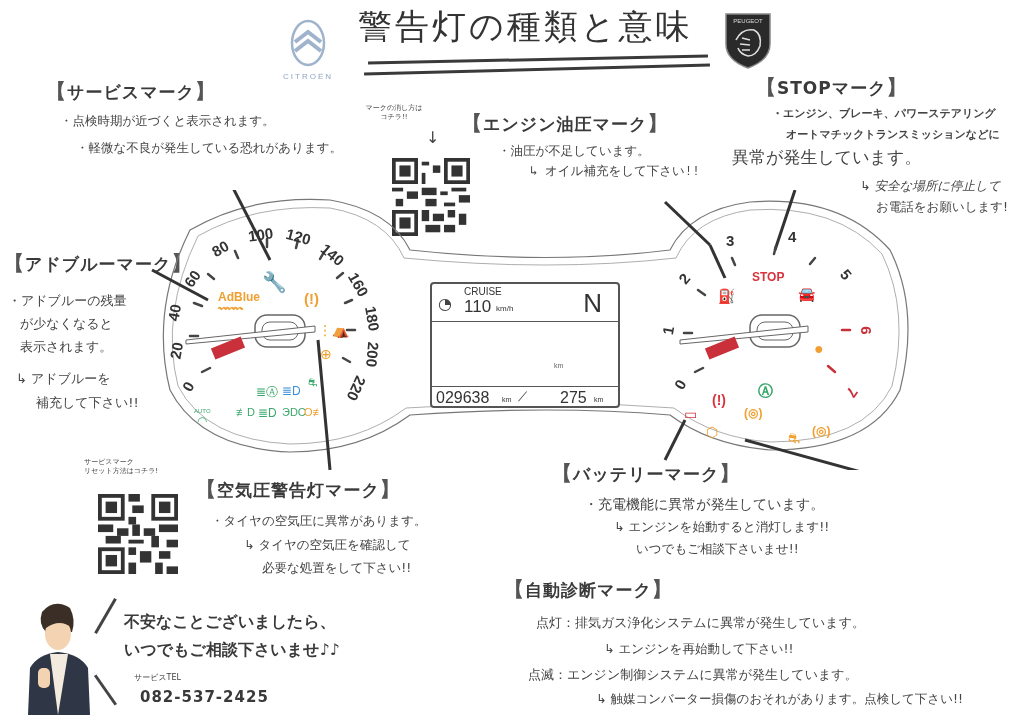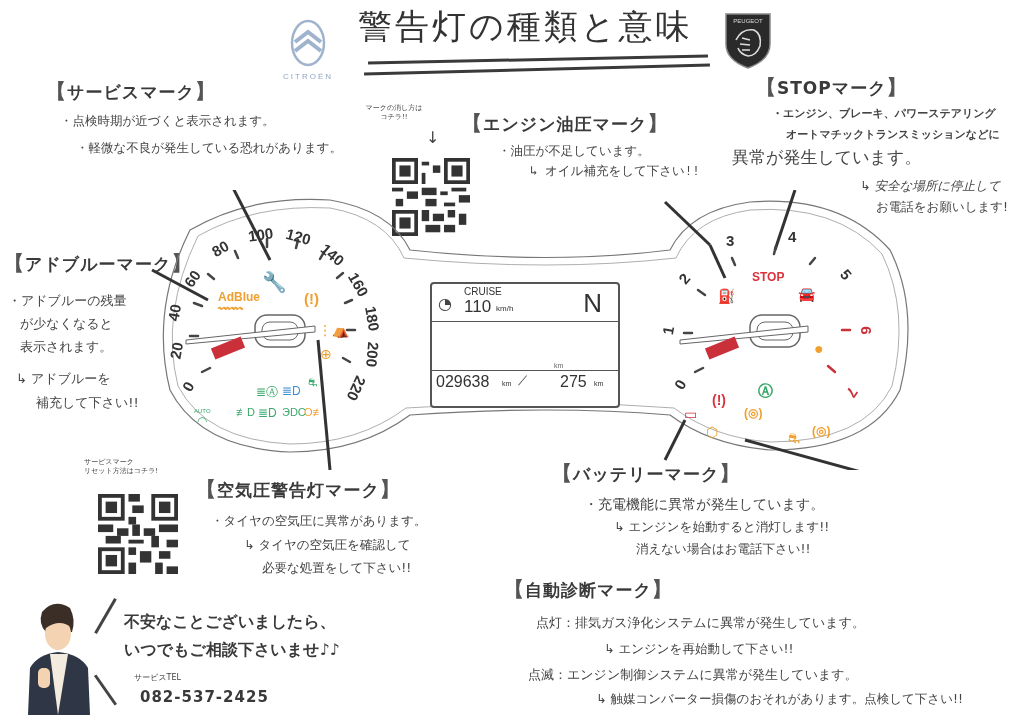--- a/index.html
+++ b/index.html
@@ -209,21 +209,21 @@
 
 <div class="abs lcd" style="left:430px;top:282px;width:190px;height:126px;">
   <div class="lcd-row" style="top:0;height:38px;border-bottom:1.5px solid #555;">
     <span class="abs" style="left:6px;top:10px;font-size:16px;color:#444;">◔</span>
     <span class="abs" style="left:32px;top:2px;font-size:10px;font-family:'Liberation Sans',sans-serif;color:#333;">CRUISE</span>
     <span class="abs" style="left:32px;top:13px;font-size:17px;font-family:'Liberation Sans',sans-serif;color:#333;">110</span>
     <span class="abs" style="left:64px;top:20px;font-size:8px;font-family:'Liberation Sans',sans-serif;color:#333;">km/h</span>
     <span class="abs" style="right:16px;top:4px;font-size:26px;font-family:'Liberation Sans',sans-serif;color:#333;">N</span>
   </div>
   <span class="abs" style="left:122px;top:78px;font-size:7px;color:#666;font-family:'Liberation Sans',sans-serif;">km</span>
-  <div class="lcd-row" style="bottom:0;height:36px;border-top:1.5px solid #555;">
+  <div class="lcd-row" style="bottom:0;height:20px;border-top:1.5px solid #555;">
     <span class="abs" style="left:4px;top:2px;font-size:16px;font-family:'Liberation Sans',sans-serif;color:#333;">029638</span>
     <span class="abs" style="left:70px;top:9px;font-size:7px;font-family:'Liberation Sans',sans-serif;color:#333;">km</span>
     <span class="abs" style="left:86px;top:2px;font-size:13px;color:#333;">⟋</span>
     <span class="abs" style="left:128px;top:2px;font-size:16px;font-family:'Liberation Sans',sans-serif;color:#333;">275</span>
     <span class="abs" style="left:162px;top:9px;font-size:7px;font-family:'Liberation Sans',sans-serif;color:#333;">km</span>
   </div>
 </div>
 
 <div class="lamp" style="left:752px;top:270px;color:#d9343e;font-weight:bold;font-size:12px;">STOP</div>
 <div class="lamp" style="left:718px;top:288px;color:#d9343e;font-size:14px;">⛽</div>
@@ -280,21 +280,21 @@
 </div>
 <div class="abs line hand" style="left:211px;top:510px;">・タイヤの空気圧に異常があります。</div>
 <div class="abs line hand" style="left:244px;top:534px;">↳ タイヤの空気圧を確認して</div>
 <div class="abs line hand" style="left:262px;top:557px;">必要な処置をして下さい!!</div>
 
 <div class="abs sec-title hand" style="left:552px;top:460px;">
   <span class="br">【</span><span>バッテリーマーク</span><span class="br">】</span>
 </div>
 <div class="abs line hand" style="left:584px;top:494px;font-size:14px;">・充電機能に異常が発生しています。</div>
 <div class="abs line hand" style="left:614px;top:516px;">↳ エンジンを始動すると消灯します!!</div>
-<div class="abs line hand" style="left:636px;top:538px;">消えない場合はお電話下さい!!</div>
+<div class="abs line hand" style="left:636px;top:538px;">いつでもご相談下さいませ!!</div>
 
 <div class="abs sec-title hand" style="left:504px;top:576px;">
   <span class="br">【</span><span>自動診断マーク</span><span class="br">】</span>
 </div>
 <div class="abs line hand" style="left:536px;top:612px;font-size:13px;">点灯：排気ガス浄化システムに異常が発生しています。</div>
 <div class="abs line hand" style="left:604px;top:638px;">↳ エンジンを再始動して下さい!!</div>
 <div class="abs line hand" style="left:528px;top:664px;font-size:13px;">点滅：エンジン制御システムに異常が発生しています。</div>
 <div class="abs line hand" style="left:596px;top:688px;">↳ 触媒コンバーター損傷のおそれがあります。点検して下さい!!</div>
 
 <div class="abs" style="left:24px;top:598px;width:70px;height:117px;">

